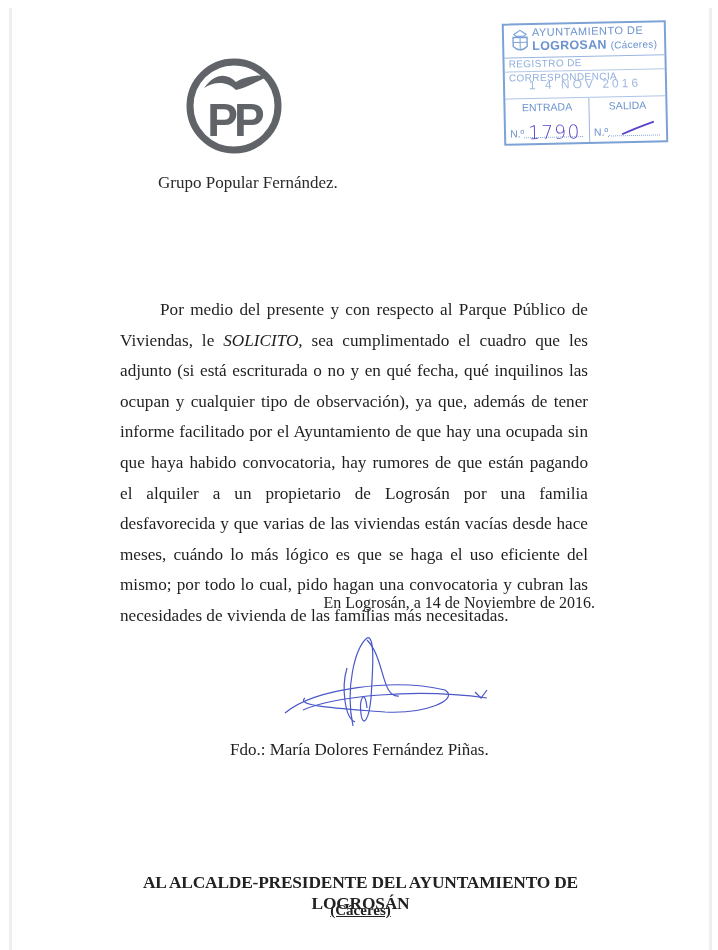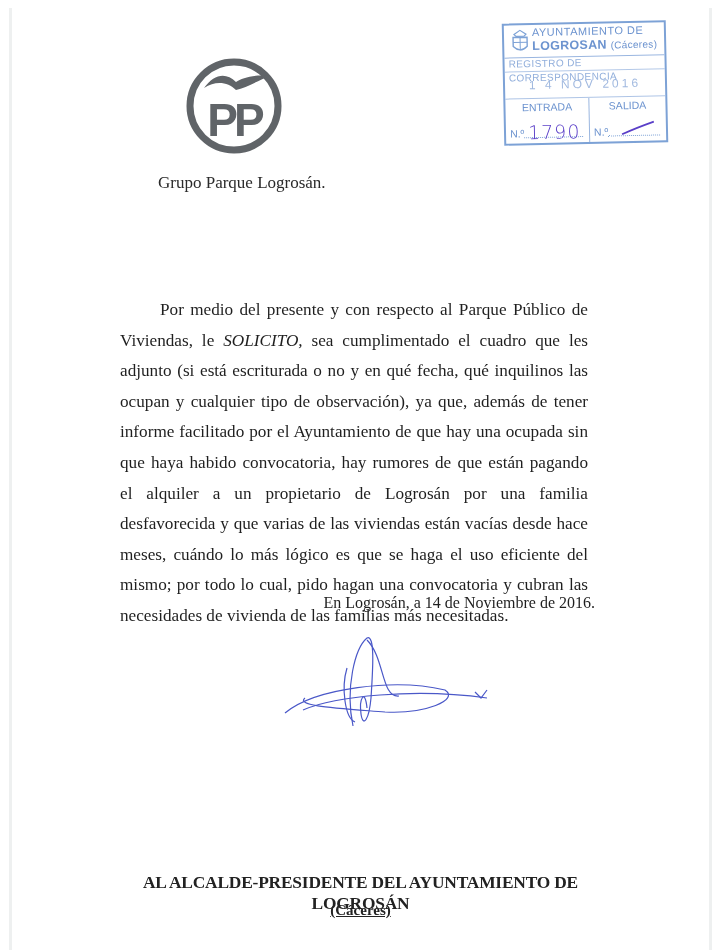--- a/index.html
+++ b/index.html
@@ -54,21 +54,21 @@
 <body>
 
 <div class="edge left"></div>
 <div class="edge right"></div>
 
 <svg class="logo" viewBox="0 0 100 100">
   <circle cx="50" cy="50" r="44" fill="none" stroke="#606468" stroke-width="7"></circle>
   <path d="M20 32 C 30 18, 42 16, 52 26 C 58 22, 70 18, 86 20 C 75 24, 62 32, 52 34 C 44 26, 32 24, 20 32 Z" fill="#606468"></path>
   <text x="50" y="80" text-anchor="middle" font-family="Liberation Sans, sans-serif" font-weight="bold" font-size="46" fill="#606468" letter-spacing="-4">PP</text>
 </svg>
-<div class="org-name">Grupo Parque Logrosán.</div>
+<div class="org-name">Grupo Popular Fernández.</div>
 
 <div class="stamp">
   <div class="row1">
     <svg class="crest" viewBox="0 0 20 26">
       <path d="M4 6 L10 2 L16 6 L14 8 L6 8 Z" fill="none" stroke="#7da2d6" stroke-width="1.2"></path>
       <path d="M3 9 H17 V18 Q10 25 3 18 Z" fill="none" stroke="#7da2d6" stroke-width="1.4"></path>
       <line x1="10" y1="9" x2="10" y2="22" stroke="#7da2d6" stroke-width="1"></line>
       <line x1="3" y1="14" x2="17" y2="14" stroke="#7da2d6" stroke-width="1"></line>
     </svg>
     <span class="l1">AYUNTAMIENTO DE</span>
@@ -103,16 +103,17 @@
   <g fill="none" stroke="#4a58c8" stroke-width="1.2">
     <path d="M10 85 C 40 60, 120 50, 170 62 C 185 72, 150 86, 110 84 C 60 80, 20 78, 30 70"></path>
     <path d="M28 82 C 60 68, 140 60, 212 70"></path>
     <path d="M78 98 C 70 60, 80 20, 92 10 C 100 6, 98 40, 96 70 C 94 92, 88 100, 86 86 C 84 70, 90 60, 92 80"></path>
     <path d="M92 12 C 110 30, 106 70, 124 68"></path>
     <path d="M72 40 C 66 60, 70 90, 80 94"></path>
     <path d="M200 64 L206 70 L212 62"></path>
   </g>
 </svg>
 <div class="signer">
+  <div>Fdo.: María Dolores Fernández Piñas.</div>
 </div>
 
 <div class="addressee">AL ALCALDE-PRESIDENTE DEL AYUNTAMIENTO DE LOGROSÁN</div>
 <div class="addressee-sub">(Cáceres)</div>
 
 </body></html>

